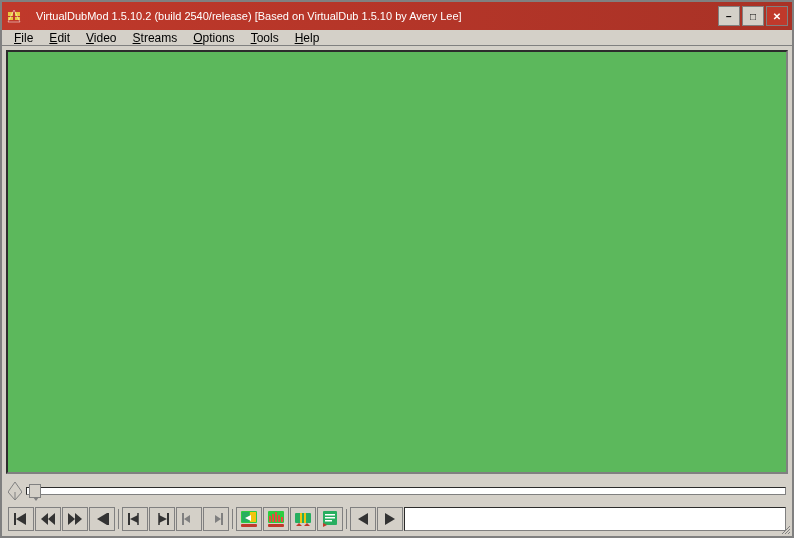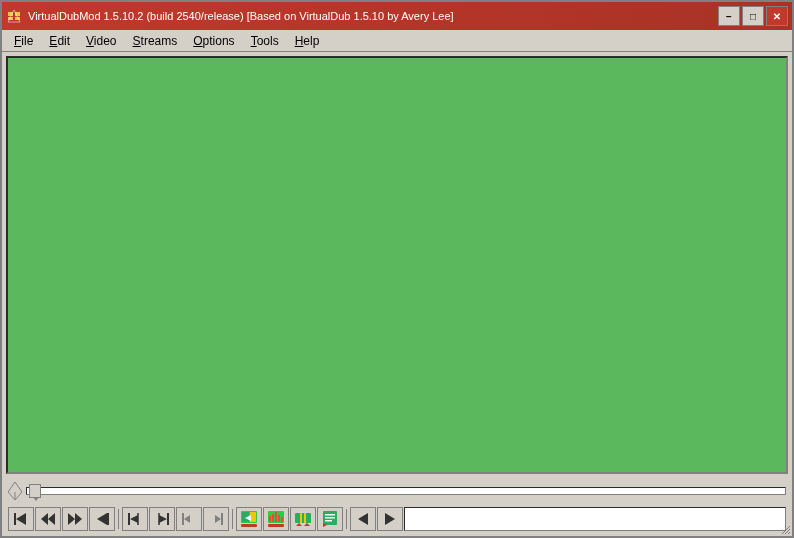--- a/index.html
+++ b/index.html
@@ -32,21 +32,21 @@
       display: flex;
       align-items: center;
       justify-content: space-between;
       padding: 0 4px;
       flex-shrink: 0;
     }
 
     .title-bar-left {
       display: flex;
       align-items: center;
-      gap: 6px;
+      gap: 14px;
     }
 
     .title-bar-icon {
       width: 16px;
       height: 16px;
       flex-shrink: 0;
     }
 
     .title-bar-text {
       color: white;
@@ -73,21 +73,21 @@
       color: #000;
       font-weight: bold;
     }
 
     .title-btn.close-btn {
       background: #c0392b;
       color: white;
     }
 
     .menu-bar {
-      height: 22px;
+      height: 16px;
       background: #d4d0c8;
       display: flex;
       align-items: center;
       padding: 0 4px;
       border-bottom: 1px solid #808080;
       flex-shrink: 0;
     }
 
     .menu-item {
       padding: 2px 8px;

